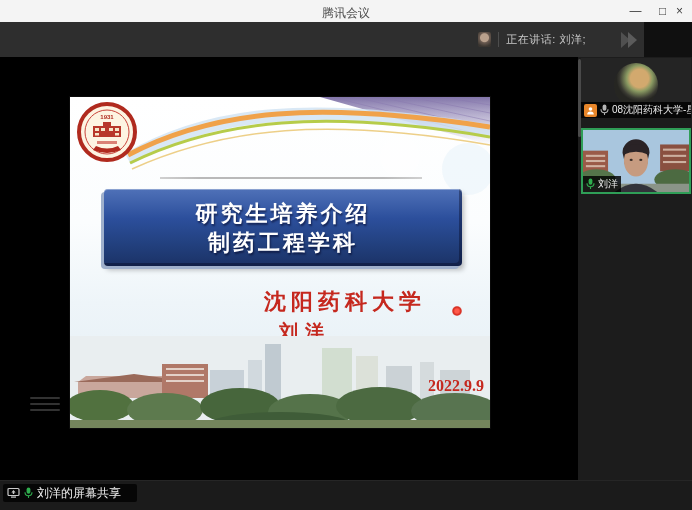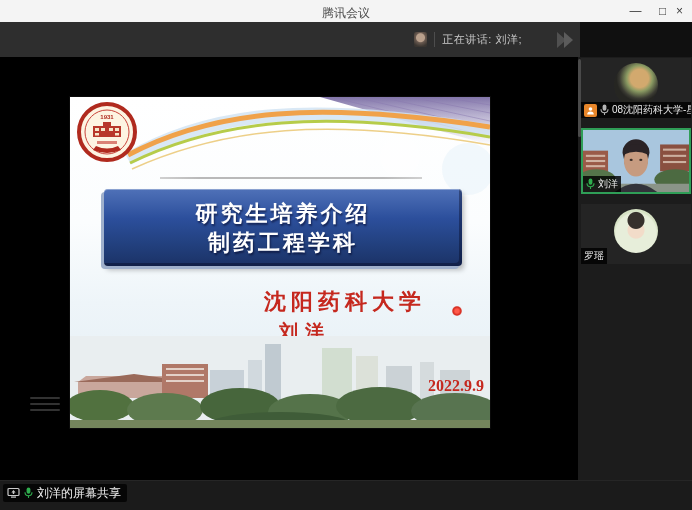--- a/index.html
+++ b/index.html
@@ -15,21 +15,21 @@
     display:flex;align-items:flex-end;justify-content:center;
   }
   .title-text{font-size:12px;color:#4c4c4c;}
   .win-controls{position:absolute;right:0;top:0;height:22px;display:flex;}
   .win-btn{width:27px;height:22px;line-height:22px;text-align:center;
     font-size:12px;color:#3f3f3f;cursor:default;}
   .win-btn.close{width:16px;text-align:left;}
   
   .app{position:absolute;top:22px;left:0;width:692px;height:488px;background:#101010;}
   
-  .statusbar{position:absolute;top:0;left:0;width:580px;height:35px;background:#2e2e2e;}
+  .statusbar{position:absolute;top:0;left:0;width:644px;height:35px;background:#2e2e2e;}
   .speaking{position:absolute;right:58px;top:0;height:35px;display:flex;align-items:center;gap:7px;}
   .spk-avatar{width:13px;height:15px;border-radius:2px;
     background:radial-gradient(circle at 50% 38%,#b9a08c 0 4px,#6a5a50 5px,#3a3530 9px);}
   .spk-sep{width:1px;height:15px;background:#4d4d4d;}
   .spk-text{font-size:11px;color:#c9c9c9;letter-spacing:.5px;}
   .collapse{position:absolute;right:4px;top:8px;width:22px;height:20px;opacity:.75;}
   
   .stage{position:absolute;top:35px;left:0;width:578px;height:423px;background:#000;}
   .ghost-lines{position:absolute;left:30px;top:336px;width:30px;}
   .ghost-lines i{display:block;height:2px;margin:4px 0;background:#323232;border-radius:1px;}
@@ -93,21 +93,21 @@
   .t4 .avatar{background:
       radial-gradient(circle at 50% 26%,#36302c 0 8px,rgba(0,0,0,0) 9px),
       radial-gradient(circle at 50% 48%,#f2dcc9 0 8px,rgba(0,0,0,0) 9px),
       radial-gradient(circle at 50% 55%,#e7eeda 0 20px,#d6e2c4 22px);}
   .t5 .avatar{background:
       radial-gradient(circle at 48% 42%,#c9c2a4 0 8px,rgba(0,0,0,0) 9px),
       radial-gradient(circle at 50% 50%,#ece8d8 0 20px,#d8d2bc 22px);}
   
   .bottombar{position:absolute;left:0;top:458px;width:692px;height:30px;
     background:#1b1b1b;border-top:1px solid #262626;}
-  .share-pill{position:absolute;left:3px;top:3px;height:18px;padding:0 6px 0 4px;border-radius:2px;
+  .share-pill{position:absolute;left:3px;top:3px;height:18px;padding:0 16px 0 4px;border-radius:2px;
     background:#060606;display:flex;align-items:center;gap:4px;}
   .share-pill .txt{font-size:12px;color:#f0f0f0;}
   .icon-wrap{display:flex;flex:none;}
 </style>
 </head>
 <body>
 
 <div class="titlebar">
   <span class="title-text">腾讯会议</span>
   <div class="win-controls">
@@ -290,28 +290,20 @@
           <path d="M1,5.2 a3.5,3.5 0 0 0 7,0" fill="none" stroke="currentColor" stroke-width="1.1"></path>
           <line x1="4.5" y1="8.8" x2="4.5" y2="11" stroke="currentColor" stroke-width="1.1"></line>
         </svg>
       </span>
       <span class="tile-name">刘洋</span>
     </div>
   </div>
 
 
 
-  <div class="tile t4">
-
-    <div class="avatar"></div>
-    <div class="tile-label">
-
-      <span class="tile-name">罗瑶</span>
-    </div>
-  </div>
 
 </div>
   </div>
 
   <div class="bottombar">
     <div class="share-pill">
       <span class="icon-wrap">
         <svg width="13" height="12" viewBox="0 0 13 12">
           <rect x="1" y="1.5" width="11" height="7" rx="1" fill="none" stroke="#c9c9c9" stroke-width="1.2"></rect>
           <path d="M6.5,3 L8.6,5.4 L7.2,5.4 L7.2,7 L5.8,7 L5.8,5.4 L4.4,5.4 Z" fill="#c9c9c9"></path>

